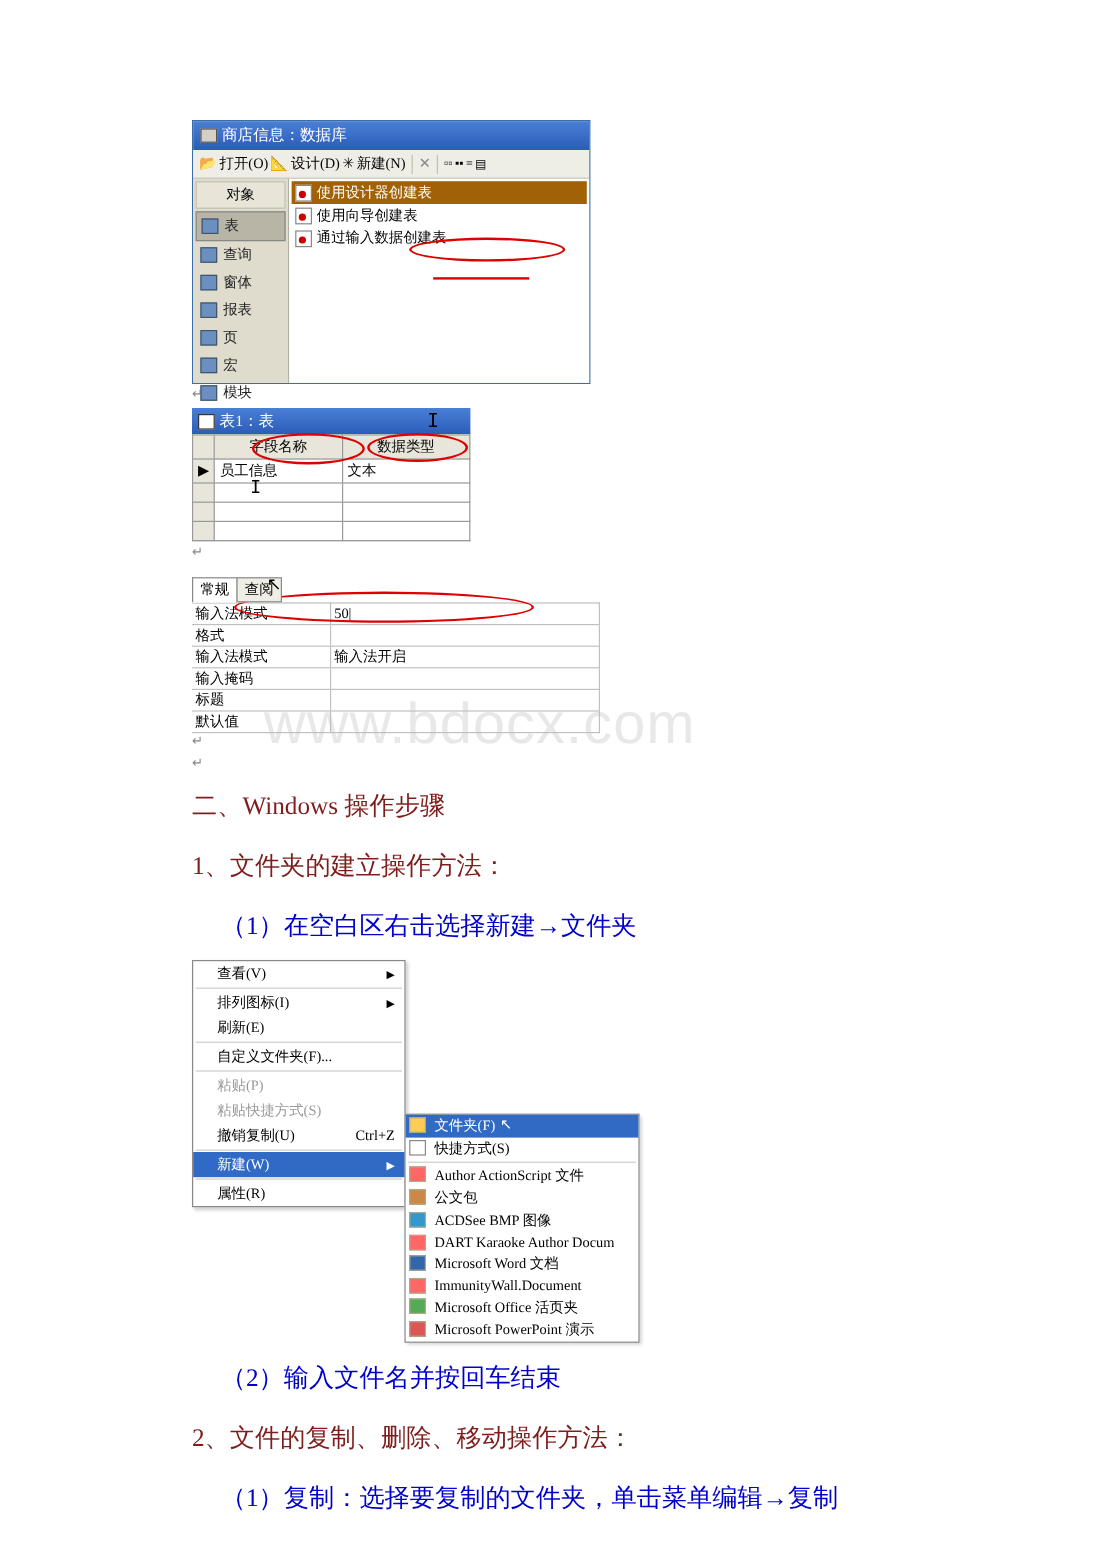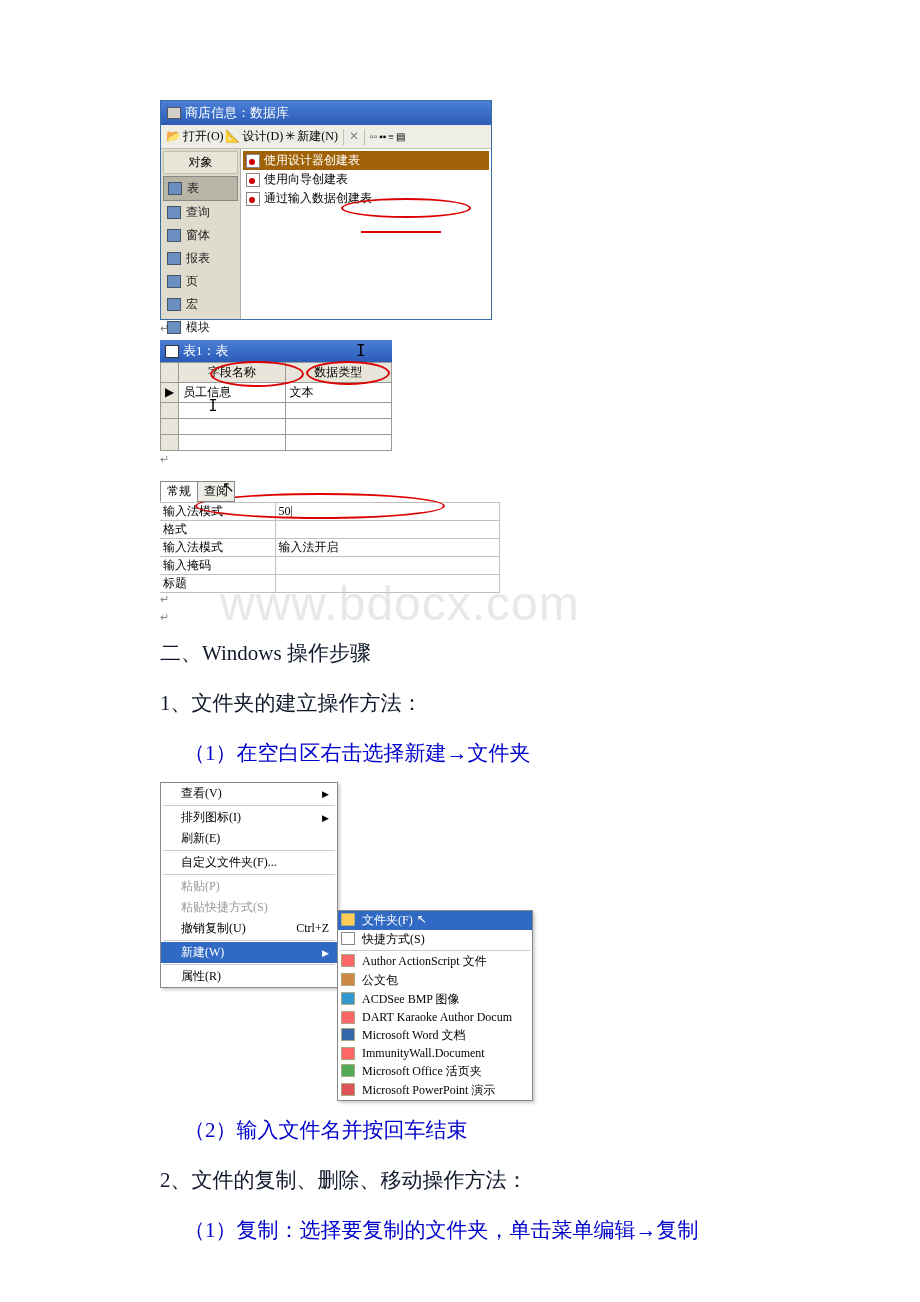--- a/index.html
+++ b/index.html
@@ -183,21 +183,21 @@
     }
     .cursor-arrow {
       position:absolute; left:62px; top:-3px;
       font-size:15px;
     }
 
     
     .body-text {
       font-size: 21px;
       line-height: 2;
-      color: #0f172a;
+      color: #7f1d1d;
       margin: 8px 0;
       text-indent: 0;
     }
     .body-text.blue { color: #0000cc; }
     .body-text.indent { padding-left: 24px;}
 
     
     .menus { display:flex; margin: 4px 0;}
     .ctx-menu {
       width: 178px;
@@ -389,20 +389,24 @@
             <td>输入法开启</td>
           </tr>
       <tr>
             <td>输入掩码</td>
             <td></td>
           </tr>
       <tr>
             <td>标题</td>
             <td></td>
           </tr>
+      <tr>
+            <td>默认值</td>
+            <td></td>
+          </tr>
     </tbody>
       </table>
   </div>
   <span class="return-mark">↵</span>
   <div style="font-size:11px;color:#888;">↵</div>
 
   
   <p class="body-text">二、Windows 操作步骤</p>
   <p class="body-text">1、文件夹的建立操作方法：</p>
   <p class="body-text blue indent">（1）在空白区右击选择新建→文件夹</p>

